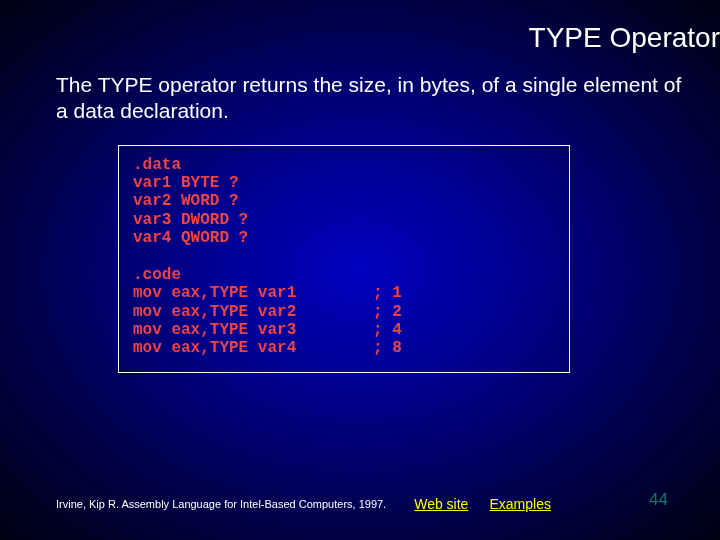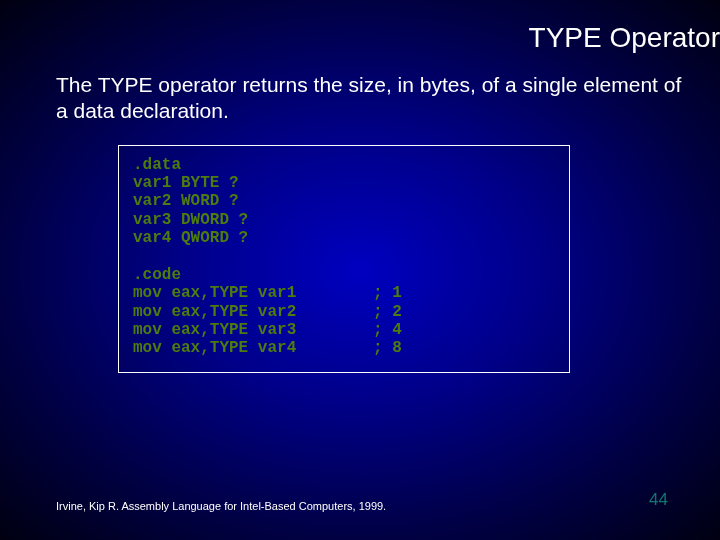--- a/index.html
+++ b/index.html
@@ -25,21 +25,21 @@
       padding: 0 32px 0 56px;
     }
     .code-box {
       margin: 20px 0 0 118px;
       border: 1px solid white;
       width: 452px;
       padding: 10px 1px 14px 14px;
       font-family: "Courier New", Courier, monospace;
       font-size: 16px;
       font-weight: bold;
-      color: #4d7c0f;
+      color: #ef4444;
       white-space: pre;
       line-height: 1.15;
     }
     .footer {
       position: absolute;
       bottom: 28px;
       left: 0;
       width: 100%;
       padding: 0 56px 0 56px;
       display: flex;
@@ -80,16 +80,20 @@
 var3 DWORD ?
 var4 QWORD ?
 
 .code
 mov eax,TYPE var1        ; 1
 mov eax,TYPE var2        ; 2
 mov eax,TYPE var3        ; 4
 mov eax,TYPE var4        ; 8</div>
 
 <div class="footer">
-  <span class="footer-credit">Irvine, Kip R. Assembly Language for Intel-Based Computers, 1999.</span>
+  <span class="footer-credit">Irvine, Kip R. Assembly Language for Intel-Based Computers, 1997.</span>
+  <span class="footer-links">
+    <a href="#">Web site</a>
+    <a href="#">Examples</a>
+  </span>
 </div>
 
 <div class="page-num">44</div>
 
 </body></html>

